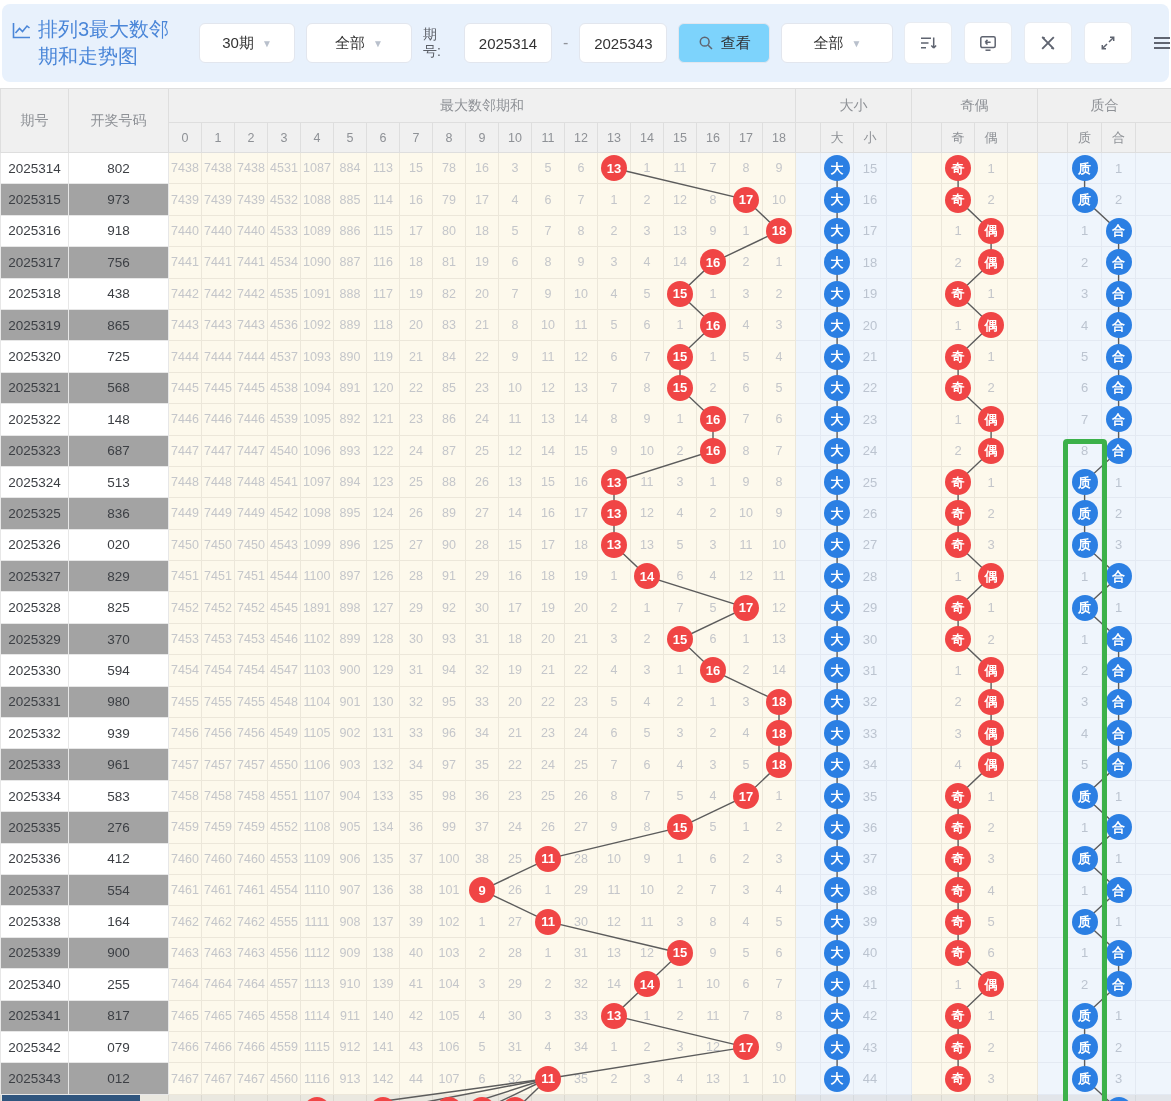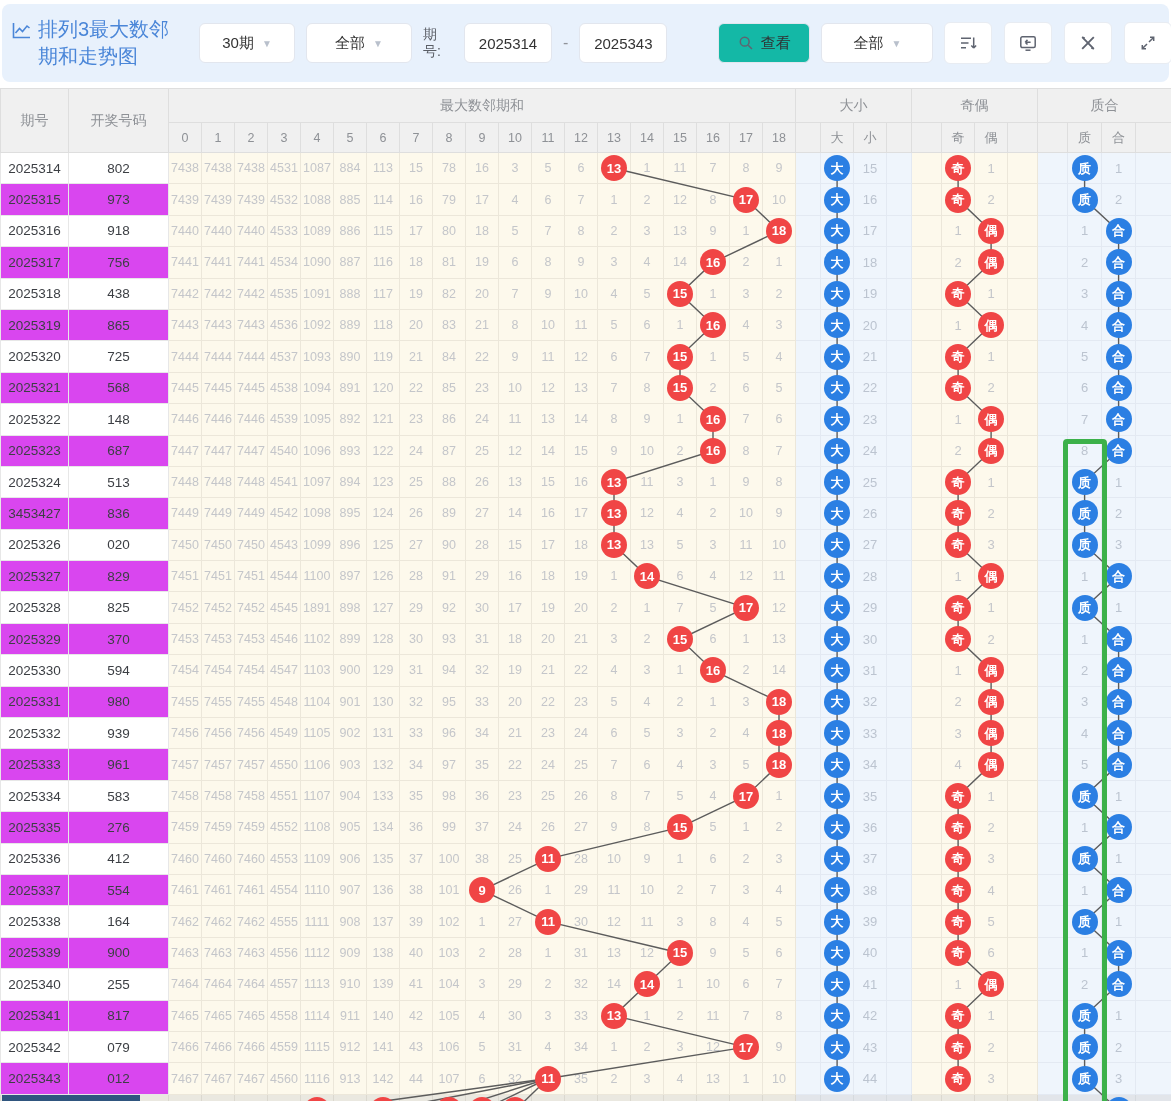--- a/index.html
+++ b/index.html
@@ -12,36 +12,36 @@
     display:flex;align-items:center;padding:0 10px;box-sizing:border-box;gap:11px;}
   .title{color:var(--accent);font-size:20px;line-height:1.35;display:flex;gap:7px;align-items:flex-start;width:176px;flex:none;}
   .title .ttext{width:142px;}
   .ctl{background:#fff;border:1px solid #e2e6ee;border-radius:6px;height:40px;display:flex;align-items:center;
     padding:0 10px;font-size:15px;color:#333;box-sizing:border-box;flex:none;}
   .dropdown{justify-content:center;cursor:pointer;}
   .caret{color:#b9c0cc;font-size:10px;margin-left:8px;}
   .lbl{color:#5a5e66;font-size:14px;width:30px;line-height:1.25;flex:none;}
   .inp{width:88px;justify-content:center;}
   .sep{color:#909399;flex:none;}
-  .btn-view{background:#14b8a6;gap:7px;width:92px;justify-content:center;cursor:pointer;color:#303133;margin-left:40px;}
+  .btn-view{background:#7dd3fc;gap:7px;width:92px;justify-content:center;cursor:pointer;color:#303133;}
   .rights{margin-left:auto;display:flex;gap:12px;align-items:center;}
   .iconbtn{width:46px;height:40px;background:#fff;border:1px solid #e8ecf2;border-radius:6px;
     display:flex;align-items:center;justify-content:center;cursor:pointer;flex:none;}
   .iconbtn svg,.btn-view svg{stroke:#5f6470;fill:none;}
   .menu-btn{border:none;background:transparent;width:36px;}
 
   
   table{border-collapse:collapse;table-layout:fixed;width:1171px;}
   th,td{padding:0;text-align:center;overflow:hidden;white-space:nowrap;}
   thead th{background:#f0f0f0;color:#8e9196;font-weight:normal;border:1px solid #dedede;}
   .gh{font-size:14px;height:33px;font-family:Liberation Mono, monospace;}
   .sub{font-size:13px;height:29px;}
   tbody td{height:30.4px;font-size:13px;border:1px solid #e7e7e7;}
   td.pcell{color:#3c3f44;font-size:13.5px;background:#fff;}
-  tr.alt td.pcell{background:#d946ef;}
+  tr.alt td.pcell{background:#a3a3a3;}
   td.main,th.mainh{background:#fdf9ec;border-color:#ece7da;color:#c4c6ca;font-size:12.5px;}
   th.mainh{background:#f0f0f0;border-color:#dedede;color:#8e9196;}
   td.dxc,td.zhc{background:#eff5fc;border-color:#e3e9f2;color:#bcc4d0;}
   td.joc{background:#fdf9ec;border-color:#ece7da;color:#c4c6ca;}
   .circ{width:26px;height:26px;border-radius:50%;display:inline-flex;align-items:center;justify-content:center;
     color:#fff;font-size:13px;font-weight:700;line-height:1;position:relative;z-index:2;vertical-align:middle;}
   .circ.red{background:var(--red);}
   .circ.blue{background:var(--blue);}
   
   td.ft{height:31px;background:#eae8e0;border:1px solid #dbd8cf;}
@@ -603,21 +603,21 @@
           <td class="joc"></td>
           <td class="joc"><span class="circ red">奇</span></td>
           <td class="joc">1</td>
           <td class="joc"></td>
           <td class="zhc"></td>
           <td class="zhc"><span class="circ blue">质</span></td>
           <td class="zhc">1</td>
           <td class="zhc"></td>
         </tr>
         <tr class="alt">
-          <td class="pcell">3453427</td>
+          <td class="pcell">2025325</td>
           <td class="pcell">836</td>
           <td class="main">7449</td>
           <td class="main">7449</td>
           <td class="main">7449</td>
           <td class="main">4542</td>
           <td class="main">1098</td>
           <td class="main">895</td>
           <td class="main">124</td>
           <td class="main">26</td>
           <td class="main">89</td>

